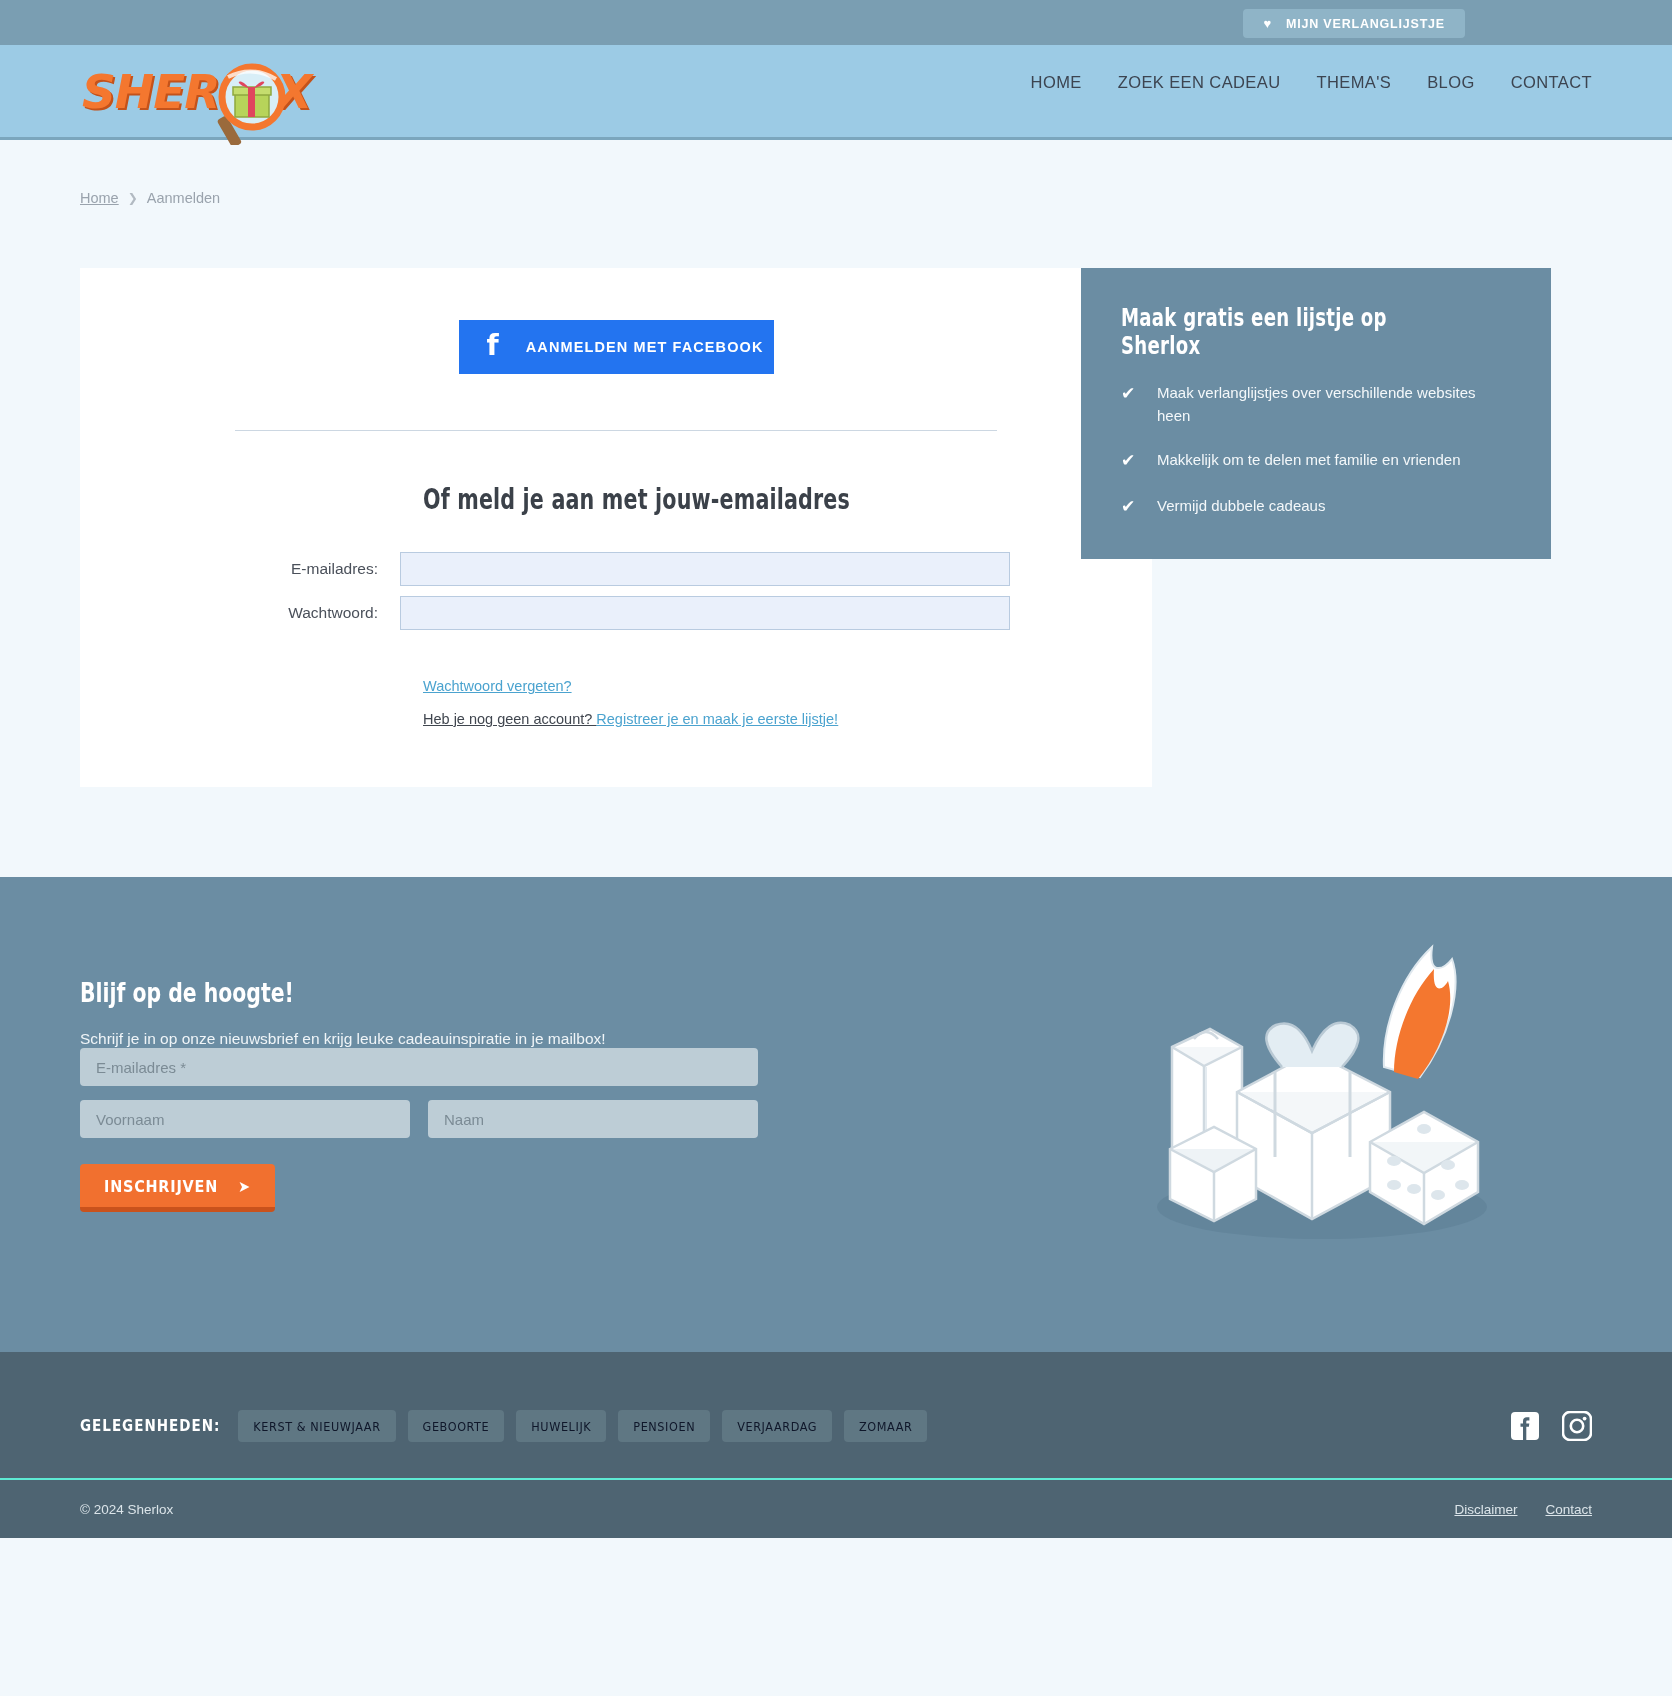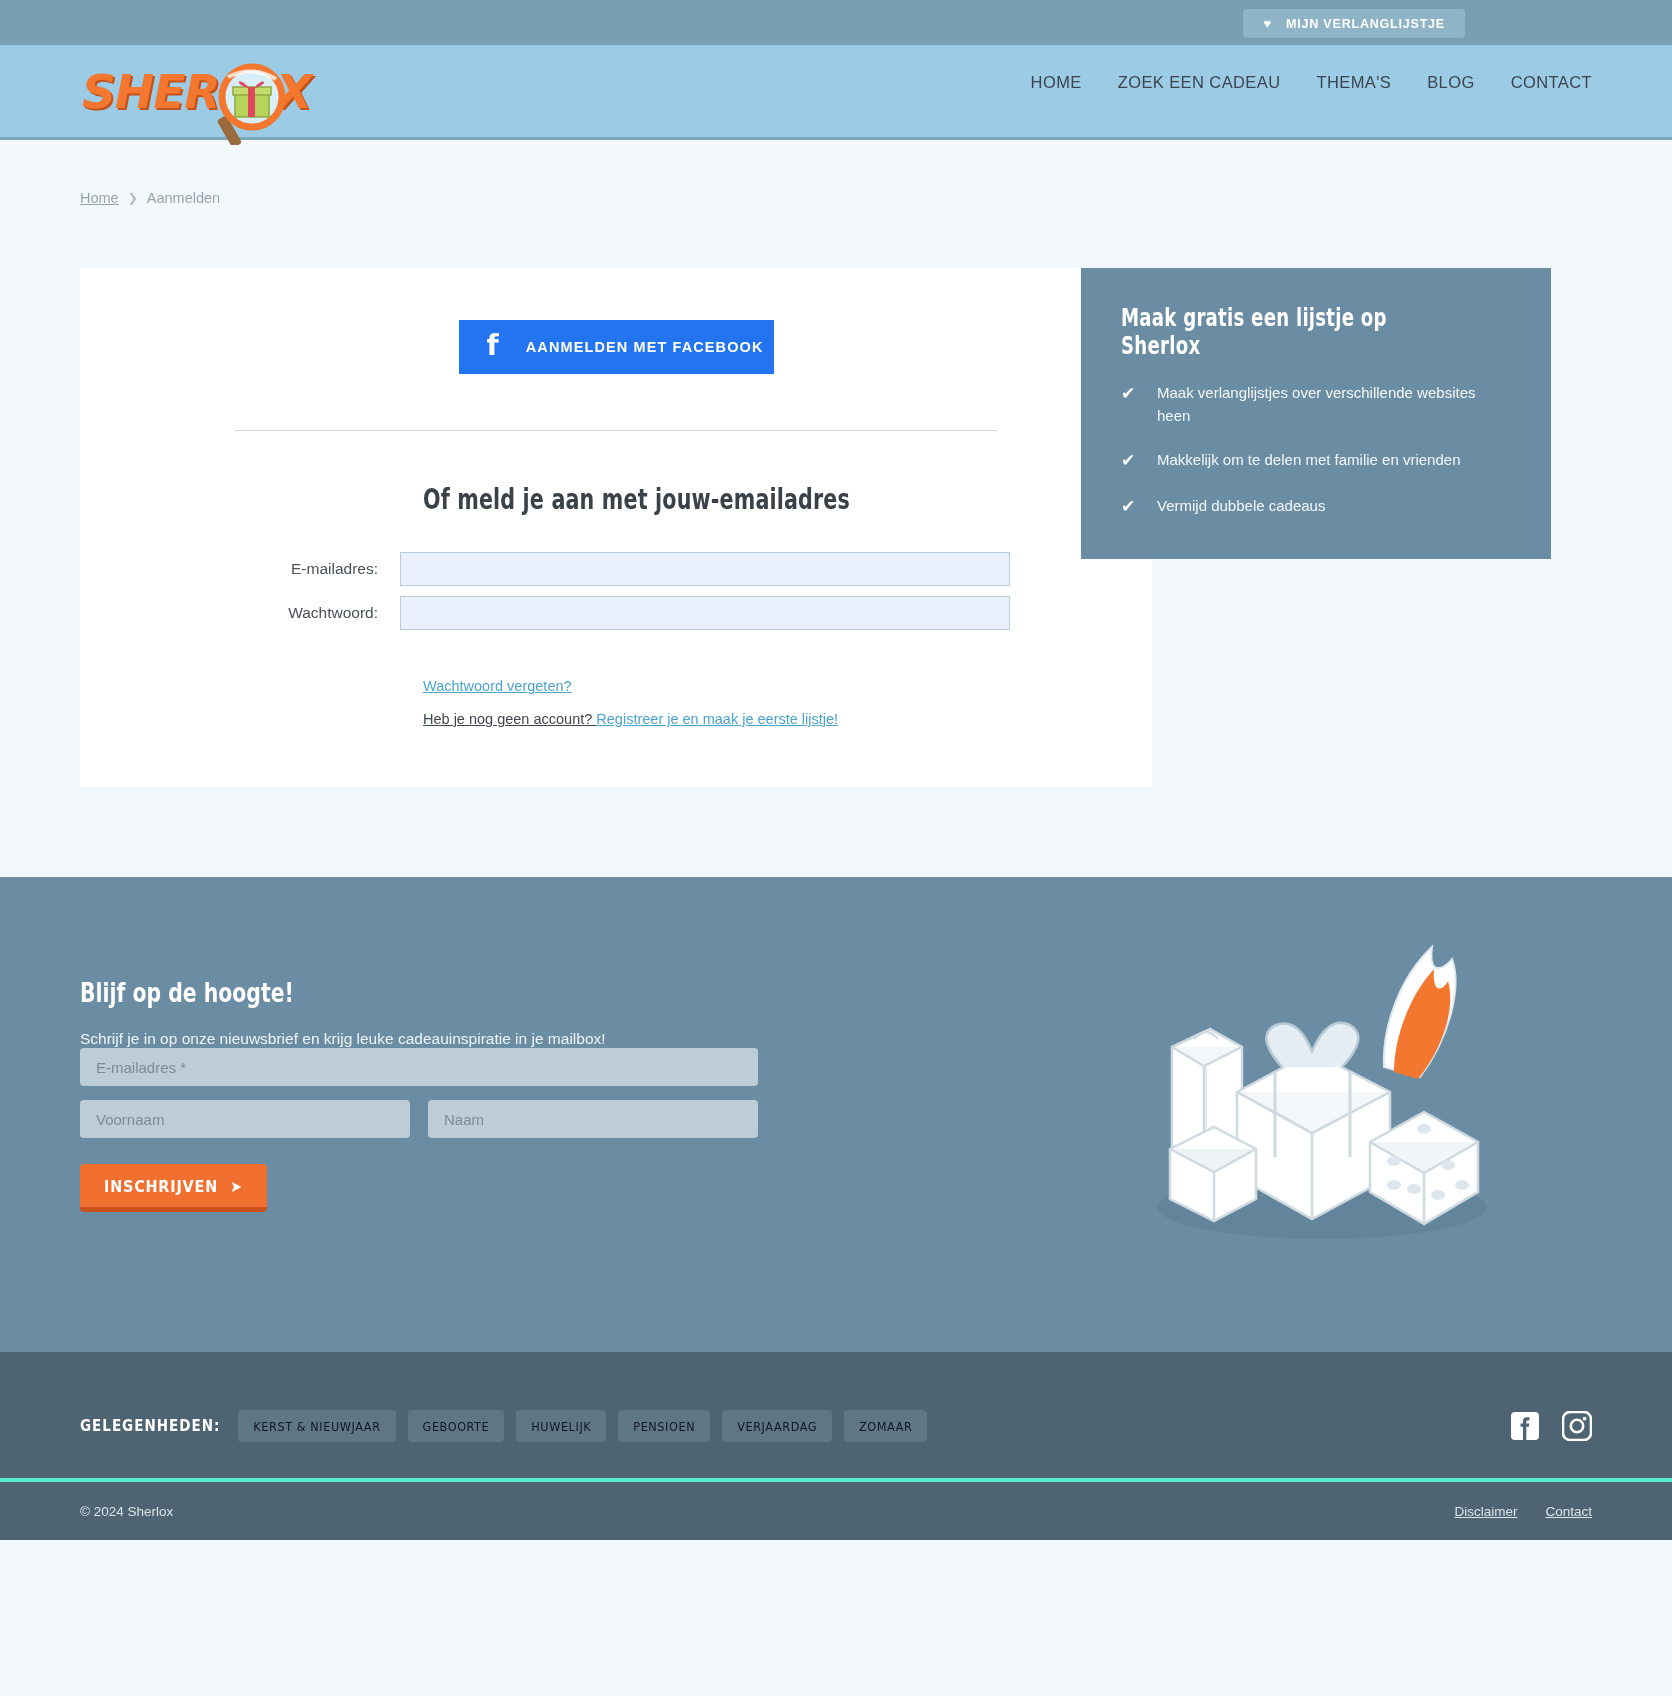--- a/index.html
+++ b/index.html
@@ -275,21 +275,21 @@
     color: #6c7b85;
     font-family: "Liberation Sans", sans-serif;
   }
   .nl-field::placeholder { color: #7b8b95; }
   .nl-email { width: 678px; margin-bottom: 14px; }
   .nl-row2 { display: flex; gap: 18px; margin-bottom: 26px; }
   .nl-name { width: 330px; }
   .nl-btn {
     display: inline-flex;
     align-items: center;
-    gap: 12px;
+    gap: 20px;
     background: #f1702f;
     border: none;
     border-bottom: 5px solid #c9521c;
     border-radius: 4px;
     color: #fff;
     font-size: 16px;
     font-weight: bold;
     letter-spacing: 0.8px;
     padding: 13px 24px 11px 24px;
     cursor: pointer;
@@ -334,21 +334,21 @@
     letter-spacing: 0.6px;
     padding: 9px 15px 8px 15px;
     cursor: pointer;
     font-family: "DejaVu Sans Condensed", "Liberation Sans Narrow", "Liberation Sans", sans-serif;
     font-stretch: condensed;
     white-space: nowrap;
   }
   .socials { margin-left: auto; display: flex; gap: 22px; align-items: center; }
   .socials svg { cursor: pointer; }
   .footer-bottom {
-    border-top: 4px solid #5eead4;
+    border-top: 2px solid #5eead4;
     margin-top: 8px;
   }
   .fb-inner {
     width: 1512px;
     margin: 0 auto;
     height: 58px;
     display: flex;
     align-items: center;
     justify-content: space-between;
   }

